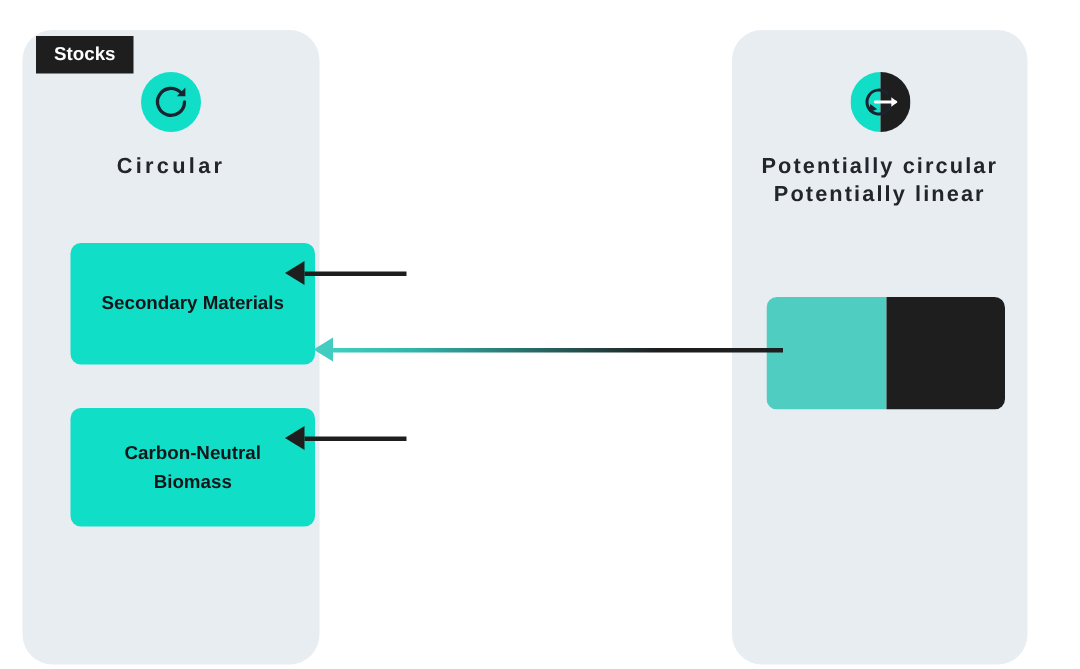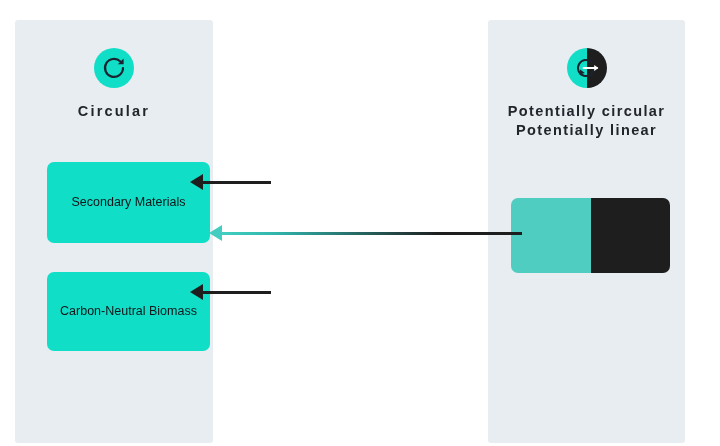--- a/index.html
+++ b/index.html
@@ -8,21 +8,21 @@
     background:#ffffff;
     font-family:"Liberation Sans", sans-serif;
     overflow:hidden;
     position:relative;
   }
   #stage{position:absolute;left:0;top:0;width:720px;height:446px;}
 
   .panel{
     position:absolute;
     background:#e8edf2;
-    border-radius:3px;
+    border-radius:20px;
   }
   #panel-circular{left:15px;top:20px;width:198px;height:423px;}
   #panel-linear{left:248px;top:20px;width:200px;height:423px;}
   #panel-potential{left:488px;top:20px;width:197px;height:423px;}
 
   .col-head{
     position:absolute;
     width:100%;
     text-align:center;
     top:28px;
@@ -44,21 +44,21 @@
   #title-potential{letter-spacing:1.4px;}
 
   .node{
     position:absolute;
     border-radius:7px;
     display:flex;
     align-items:center;
     justify-content:center;
     text-align:center;
     font-size:12.5px;
-    font-weight:normal;
+    font-weight:bold;
     line-height:19px;
     padding:16px 10px;
     box-sizing:border-box;
   }
   .node.teal{background:#10dec7;color:#14161a;}
   .node.dark{background:#1e1e1f;color:#ffffff;}
 
   #node-secondary-materials{left:32px;top:142px;width:163px;height:81px;}
   #node-carbon-neutral-biomass{left:32px;top:252px;width:163px;height:79px;}
 
@@ -142,20 +142,21 @@
         </svg>
       </span>
       <div class="col-title" id="title-potential">Potentially circular Potentially linear</div>
     </div>
   </div>
 
   <div id="node-stocks">
     <div id="stocks-left"></div>
     <div id="stocks-right"></div>
   </div>
+  <div id="stocks-label">Stocks</div>
 
   <div class="arrow-line" id="arrow1-line"></div>
   <div class="arrow-head" id="arrow1-head"></div>
 
   <div class="arrow-line" id="arrow2-line"></div>
   <div class="arrow-head" id="arrow2-head"></div>
 
   <div id="arrow3-line"></div>
   <div id="arrow3-head"></div>
 

